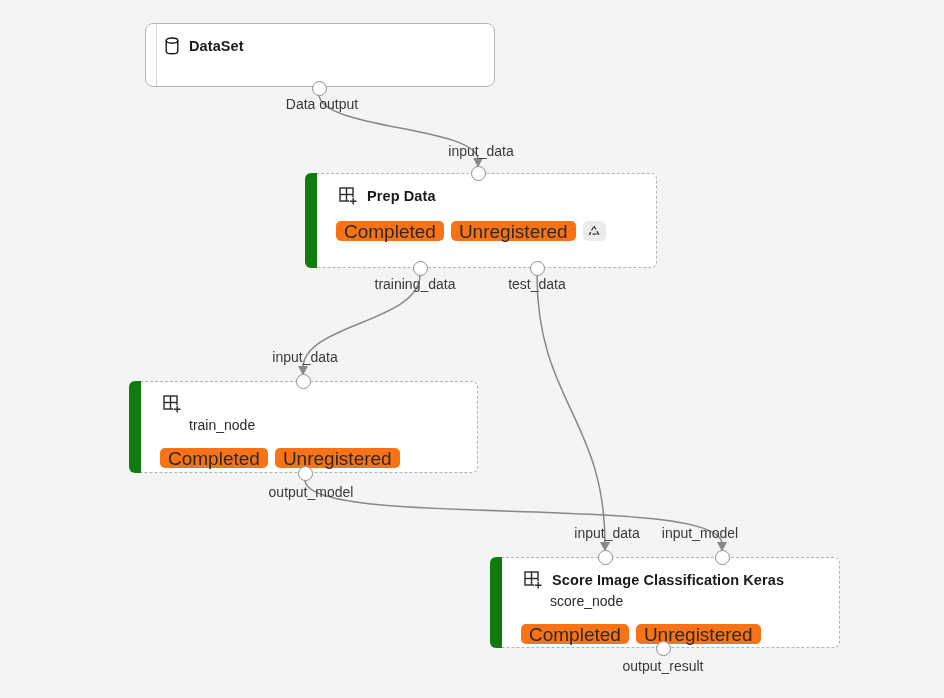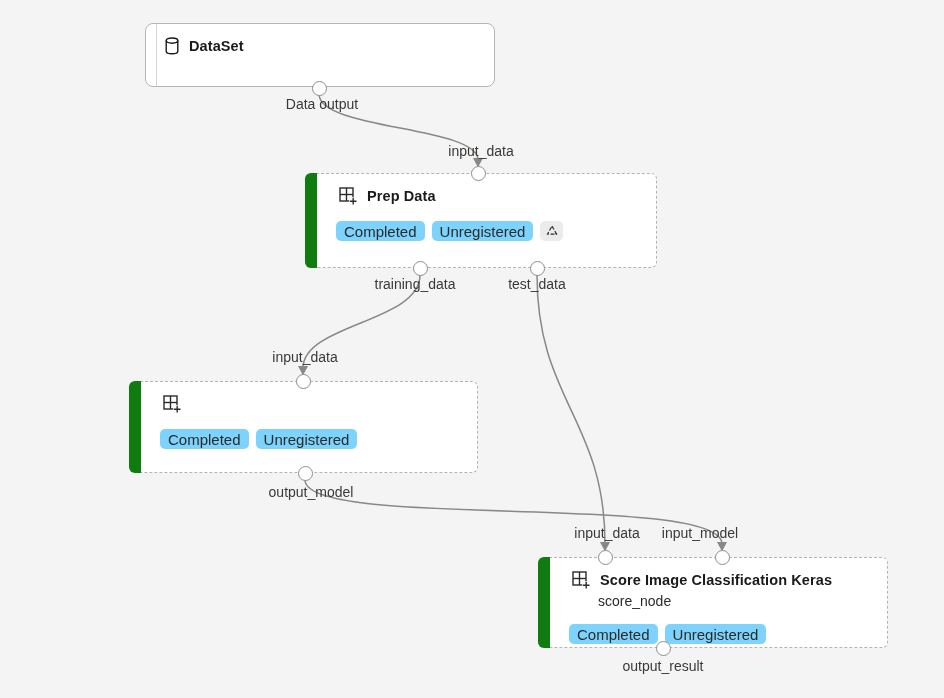--- a/index.html
+++ b/index.html
@@ -11,21 +11,21 @@
   .node.component{border:1px dashed #b3b3b3;border-radius:6px;}
   .accent{position:absolute;left:-1px;top:-1px;bottom:-1px;width:12px;background:#107c10;border-radius:6px 0 0 6px;}
   .ds-divider{position:absolute;left:10px;top:0;bottom:0;width:1px;background:#d6d6d6;}
 
   .node-content{position:relative;padding:12px 10px 10px 32px;}
   .dataset .node-content{padding:13px 10px 10px 18px;}
   .title-row{display:flex;align-items:center;gap:9px;}
   .node-title{font-size:14.5px;font-weight:700;color:#1b1a19;letter-spacing:.1px;}
   .node-subtitle{font-size:14px;color:#2b2a29;margin:3px 0 0 27px;}
   .badge-row{display:flex;align-items:center;gap:7px;margin:15px 0 0 -2px;}
-  .badge{background:#7dd3fc;color:#2b2a29;font-size:15px;border-radius:5px;padding:2.5px 8px;line-height:15px;white-space:nowrap;}
+  .badge{background:#f97316;color:#2b2a29;font-size:19px;border-radius:5px;padding:2.5px 8px;line-height:15px;white-space:nowrap;}
   .chip{background:#ebebeb;border-radius:5px;width:23px;height:20px;display:flex;align-items:center;justify-content:center;}
 
   .edges{position:absolute;left:0;top:0;z-index:3;pointer-events:none;}
   .edges path{fill:none;stroke:#8a8886;stroke-width:1.5;}
 
   .port{position:absolute;width:15px;height:15px;box-sizing:border-box;background:#fff;
         border:1.5px solid #8f8d8b;border-radius:50%;z-index:4;}
   .port-label{position:absolute;transform:translateX(-50%);font-size:14px;color:#3a3938;
               white-space:nowrap;z-index:5;}
   .icon{display:inline-flex;flex:none;}
@@ -96,28 +96,29 @@
         <span class="icon">
           <svg width="20" height="20" viewBox="0 0 20 20">
             <rect x="2" y="2" width="13" height="13" fill="none" stroke="#2b2a29" stroke-width="1.4"></rect>
             <line x1="2" y1="8.5" x2="15" y2="8.5" stroke="#2b2a29" stroke-width="1.4"></line>
             <line x1="8.5" y1="2" x2="8.5" y2="15" stroke="#2b2a29" stroke-width="1.4"></line>
             <circle cx="15.2" cy="15.2" r="4" fill="#ffffff"></circle>
             <path d="M15.2 11.9 V18.5 M11.9 15.2 H18.5" stroke="#2b2a29" stroke-width="1.4"></path>
           </svg>
         </span>
       </div>
+      <div class="node-subtitle">train_node</div>
       <div class="badge-row">
         <span class="badge">Completed</span>
         <span class="badge">Unregistered</span>
       </div>
     </div>
   </div>
 
-  <div class="node component" style="left:490px;top:557px;width:350px;height:91px;margin-left:48px;">
+  <div class="node component" style="left:490px;top:557px;width:350px;height:91px;">
     <div class="accent"></div>
     <div class="node-content">
       <div class="title-row">
         <span class="icon">
           <svg width="20" height="20" viewBox="0 0 20 20">
             <rect x="2" y="2" width="13" height="13" fill="none" stroke="#2b2a29" stroke-width="1.4"></rect>
             <line x1="2" y1="8.5" x2="15" y2="8.5" stroke="#2b2a29" stroke-width="1.4"></line>
             <line x1="8.5" y1="2" x2="8.5" y2="15" stroke="#2b2a29" stroke-width="1.4"></line>
             <circle cx="15.2" cy="15.2" r="4" fill="#ffffff"></circle>
             <path d="M15.2 11.9 V18.5 M11.9 15.2 H18.5" stroke="#2b2a29" stroke-width="1.4"></path>

